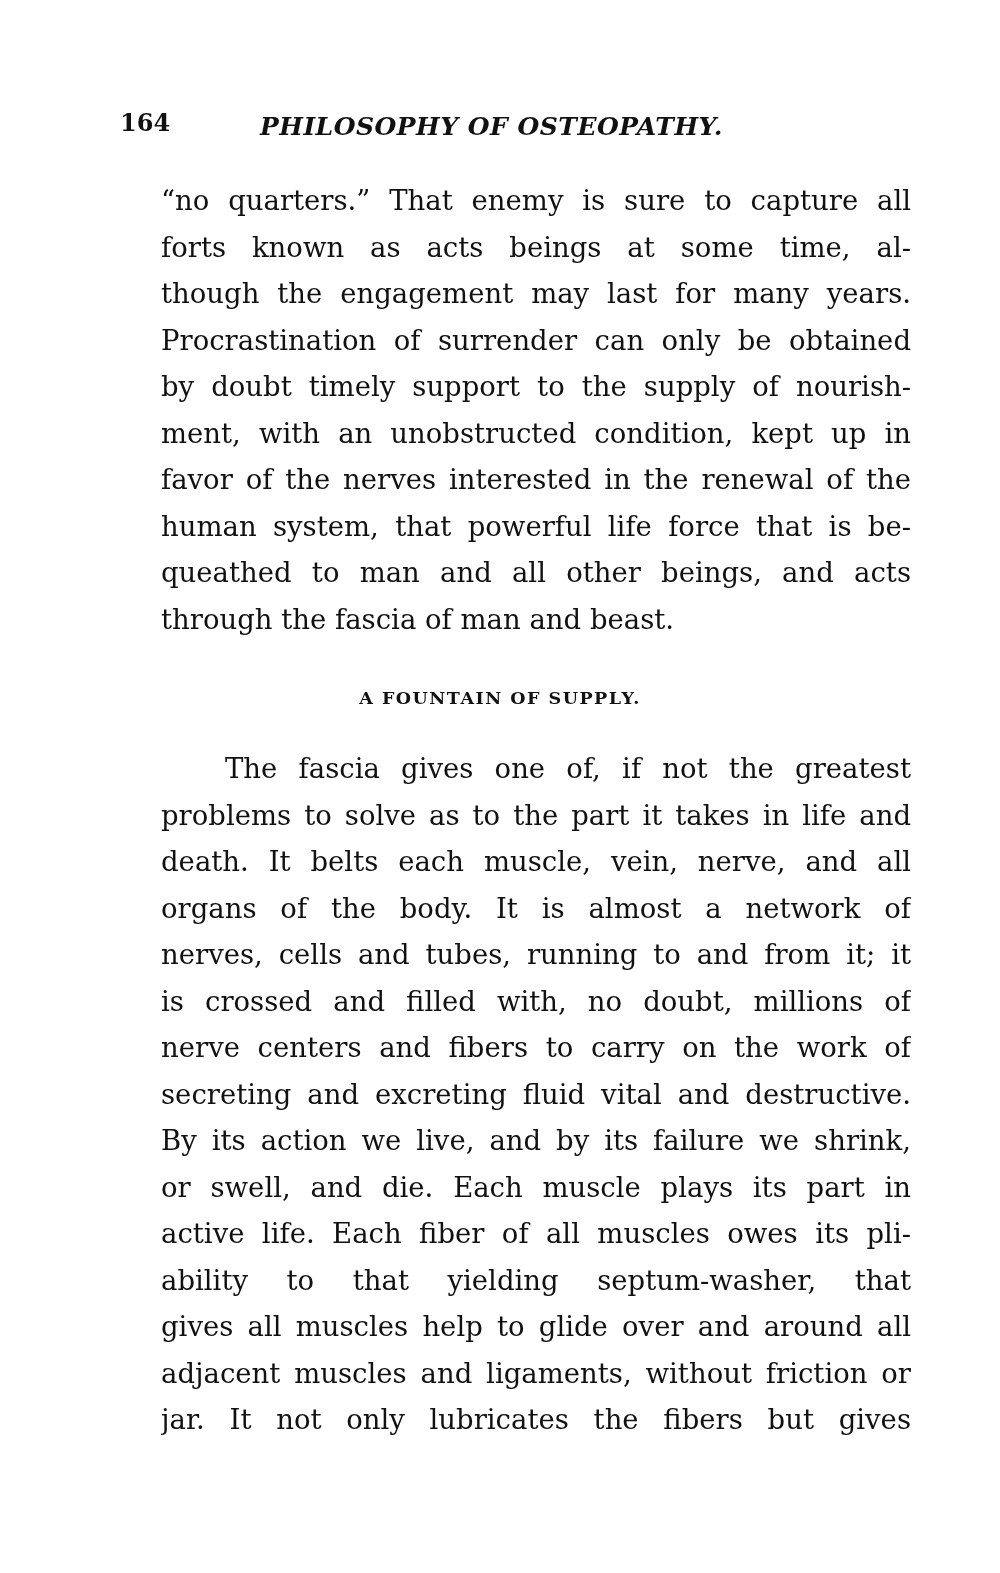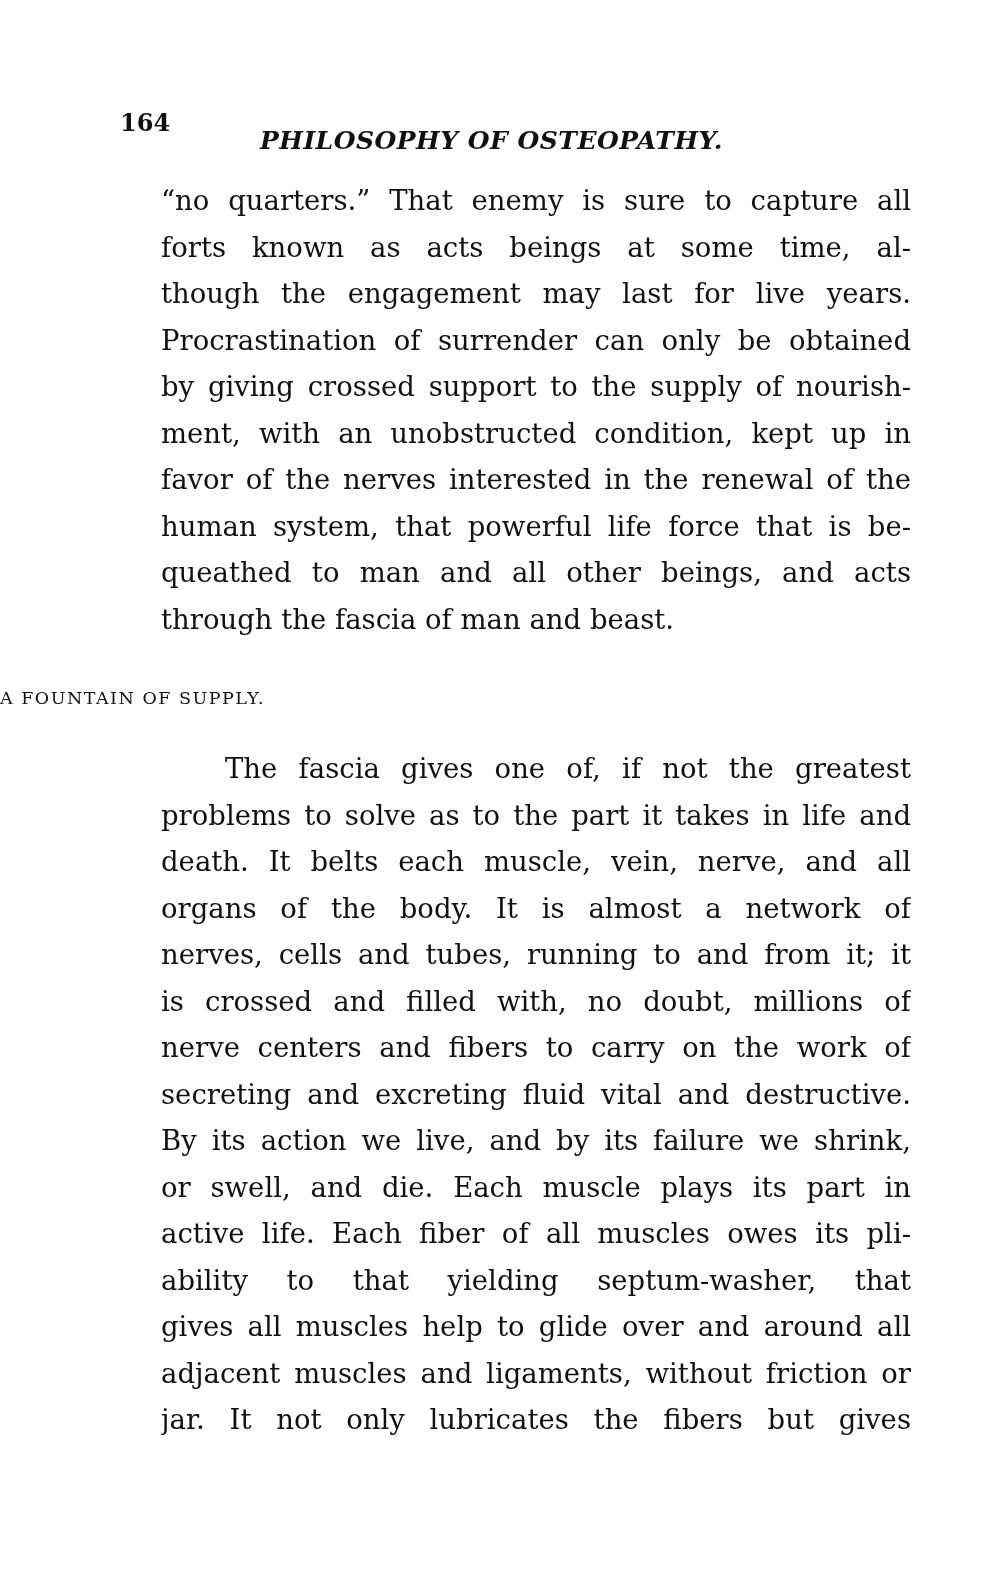--- a/index.html
+++ b/index.html
@@ -1,44 +1,44 @@
 <!DOCTYPE html>
 <html><head>
 <meta charset="utf-8">
 <style>
   html, body { margin: 0; padding: 0; background: #ffffff; }
   body { width: 1000px; height: 1573px; position: relative; overflow: hidden; }
   .page { position: absolute; left: 0; top: 0; width: 976px; height: 1573px; background: #fff; color: #111; }
   .running-head { position: absolute; top: 108px; left: 120px; width: 792px; height: 40px; font-family: "DejaVu Serif", serif; }
   .page-number { position: absolute; left: 0; top: 0; font-size: 24px; font-weight: bold; }
-  .running-title { position: absolute; left: 140px; top: 18px; font-size: 25px; font-weight: bold; font-style: italic; letter-spacing: 0.5px; text-align: right; }
+  .running-title { position: absolute; left: 140px; top: 4px; font-size: 25px; font-weight: bold; font-style: italic; letter-spacing: 0.5px; text-align: right; }
   .text-block { position: absolute; left: 121px; width: 790px; font-family: "DejaVu Serif", serif; font-size: 27.5px; }
   .line { display: block; height: 46.5px; line-height: 46.5px; text-align: justify; text-align-last: justify; white-space: nowrap; overflow: hidden; margin-left: 40px; }
   .line.last { text-align-last: left; }
   .line.indent { padding-left: 64px; }
   .p1 { top: 177px; }
   .p2 { top: 745px; }
-  .section-heading { position: absolute; top: 688px; left: 0; width: 1000px; font-family: "DejaVu Serif", serif; font-size: 17.5px; font-weight: normal; letter-spacing: 1.5px; }
+  .section-heading { position: absolute; top: 688px; left: 0; width: 1000px; text-align: center; font-family: "DejaVu Serif", serif; font-size: 17.5px; font-weight: bold; letter-spacing: 1.5px; }
 </style>
 </head>
 <body>
 
 <div class="page">
 
   <div class="running-head">
     <span class="page-number">164</span>
     <span class="running-title">PHILOSOPHY OF OSTEOPATHY.</span>
   </div>
 
   <div class="text-block p1">
     <span class="line">“no quarters.”  That enemy is sure to capture all</span>
     <span class="line">forts known as acts beings at some time, al-</span>
-    <span class="line">though the engagement may last for live years.</span>
+    <span class="line">though the engagement may last for many years.</span>
     <span class="line">Procrastination of surrender can only be obtained</span>
-    <span class="line">by giving crossed support to the supply of nourish-</span>
+    <span class="line">by doubt timely support to the supply of nourish-</span>
     <span class="line">ment, with an unobstructed condition, kept up in</span>
     <span class="line">favor of the nerves interested in the renewal of the</span>
     <span class="line">human system, that powerful life force that is be-</span>
     <span class="line">queathed to man and all other beings, and acts</span>
     <span class="line last">through the fascia of man and beast.</span>
   </div>
 
   <div class="section-heading">A FOUNTAIN OF SUPPLY.</div>
 
   <div class="text-block p2">

